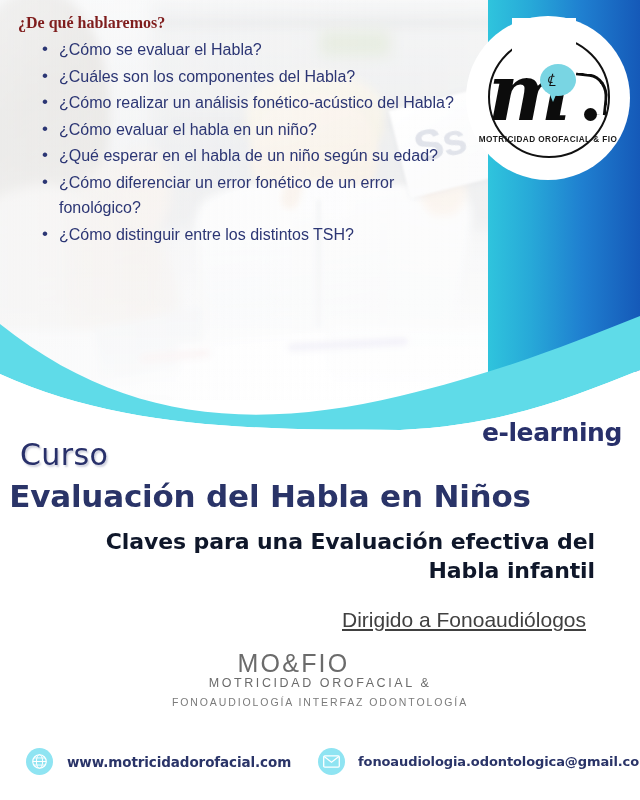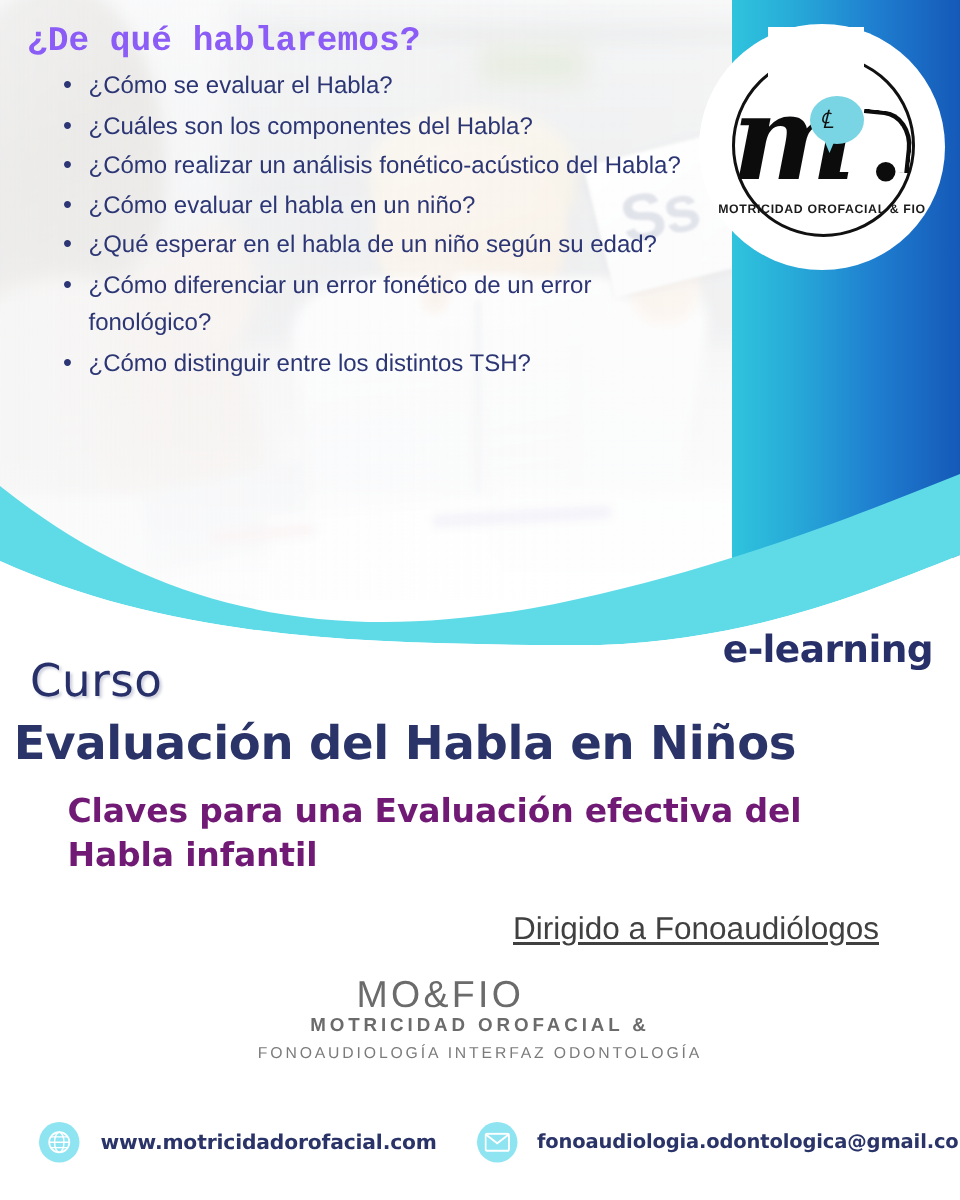--- a/index.html
+++ b/index.html
@@ -226,23 +226,23 @@
     position:absolute; left:0; top:103px; width:164px; text-align:center;
     font-family:"Liberation Sans", sans-serif;
     font-size:8.2px; font-weight:700; letter-spacing:.45px; color:#1b1b1b;margin-top:16px;
   }
 
   
   #list-panel {
     position:absolute; left:0; top:14px; width:470px;
   }
   #list-title {
-    font-size:23px; font-weight:700; color:#8b5cf6;
+    font-size:16px; font-weight:700; color:#7f1d1d;
     margin-left:18px; margin-bottom:5px;
-    font-family:Liberation Mono, monospace;
+    font-family:Liberation Serif, serif;
   }
   ul#bullets { list-style:none; margin:0 0 0 42px; padding:0; }
   ul#bullets li {
     position:relative;
     font-size:16px; line-height:25.5px; color:#2c3674;
     padding-left:17px; margin-bottom:1px;
     font-family:"Liberation Sans", sans-serif;
   }
   ul#bullets li::before {
     content:"•"; position:absolute; left:0; top:-1px;
@@ -266,40 +266,40 @@
     text-shadow:1.5px 1.5px 2px rgba(140,145,175,.45);
     font-family:"DejaVu Sans", sans-serif;
   }
   #main-title {
     position:absolute; left:0; top:478px; width:540px; text-align:center;
     font-size:31px; font-weight:700; color:#2a3468;
     letter-spacing:-.2px;
     font-family:"DejaVu Sans", sans-serif;
   }
   #subtitle {
-    position:absolute; left:45px; top:527px; width:550px; text-align:left;
-    font-size:22px; font-weight:700; color:#701a75; line-height:29px;
+    position:absolute; left:45px; top:527px; width:550px; text-align:right;
+    font-size:22px; font-weight:700; color:#0f172a; line-height:29px;
     letter-spacing:-.1px;
     font-family:"DejaVu Sans", sans-serif;
   }
   #dirigido {
     position:absolute; right:54px; top:608px;
     font-size:21px; color:#404040; text-decoration:underline;
     font-family:"Liberation Sans", sans-serif;
   }
 
   
   #brand-main {
     position:absolute; left:16px; top:649px; width:555px; text-align:center;
     font-size:25px; letter-spacing:2.2px; color:#6b6b6b;
     font-family:"Liberation Sans", sans-serif;
   }
   #brand-l1 {
     position:absolute; left:0; top:676px; width:640px; text-align:center;
-    font-size:12.5px; letter-spacing:2.6px; color:#6b6b6b; font-weight:700;
+    font-size:12.5px; letter-spacing:2.6px; color:#6b6b6b; font-weight:400;
     font-family:"Liberation Sans", sans-serif;
   }
   #brand-l2 {
     position:absolute; left:0; top:696px; width:640px; text-align:center;
     font-size:10.5px; letter-spacing:1.9px; color:#7b7b7b; font-weight:400;
     font-family:"Liberation Sans", sans-serif;
   }
 
   
   #contact-bar { position:absolute; left:0; top:748px; width:640px; height:46px; }

